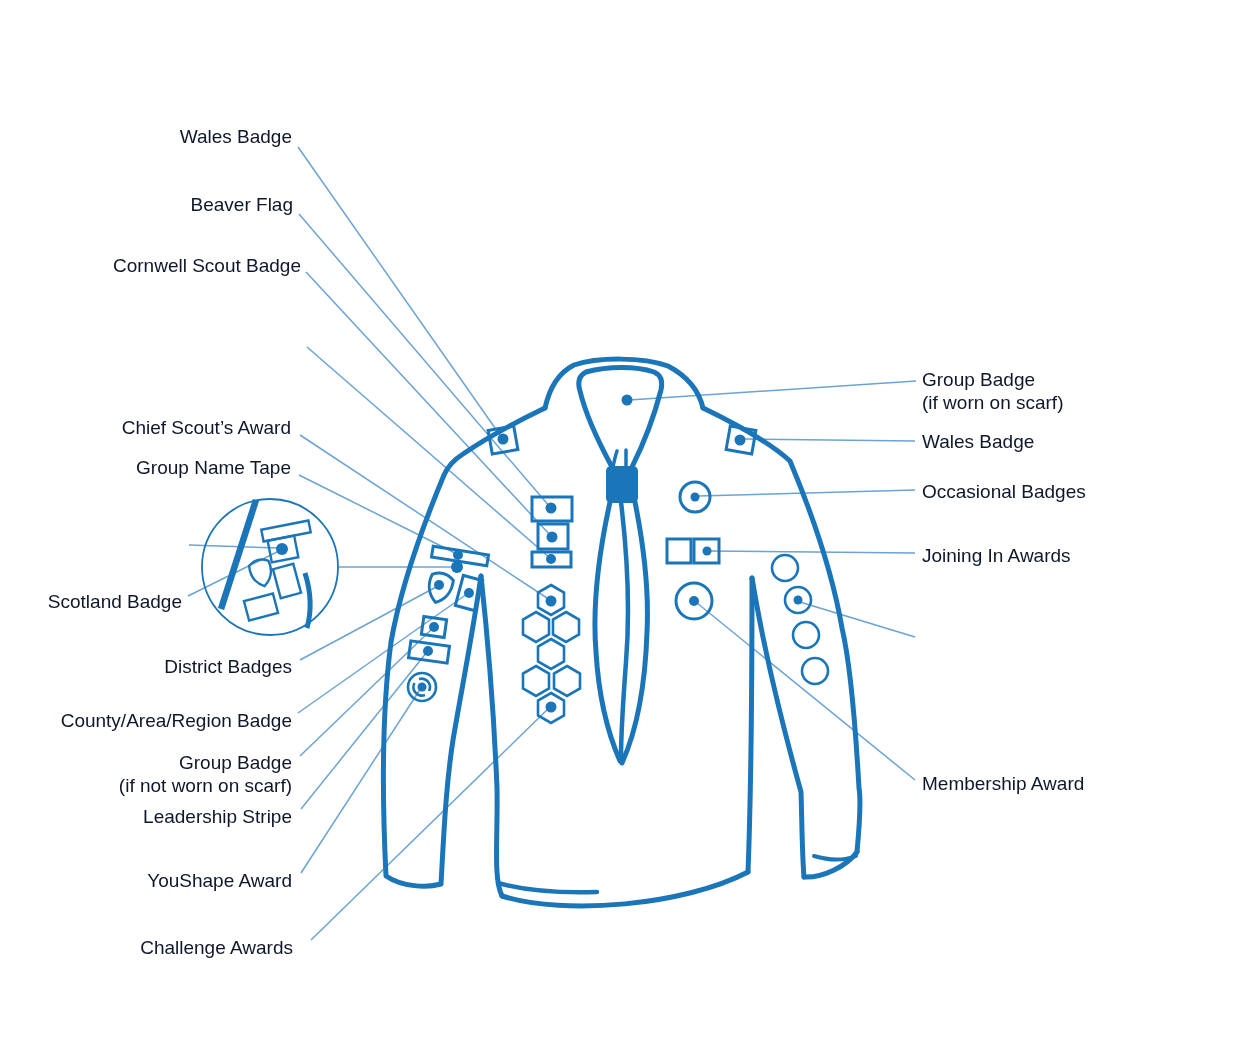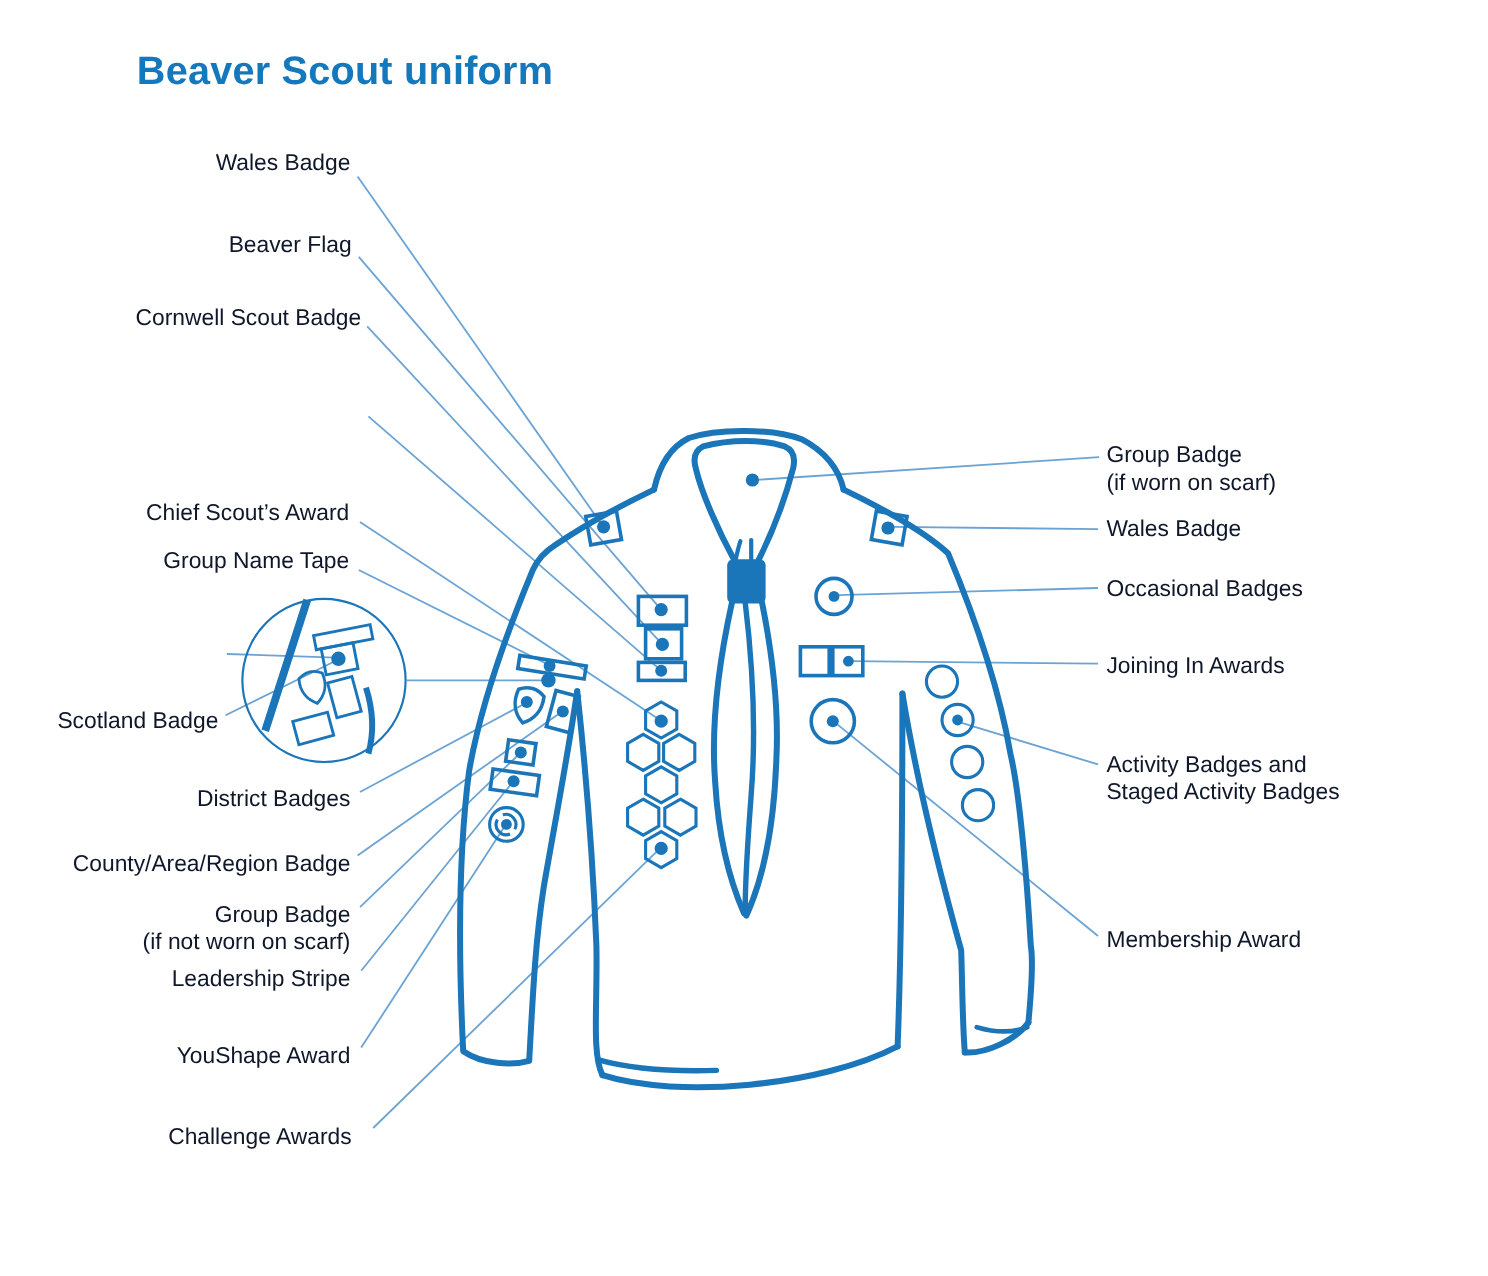--- a/index.html
+++ b/index.html
@@ -141,37 +141,34 @@
       <circle cx="428" cy="651" r="5"></circle>
       <circle cx="422" cy="687" r="4.5"></circle>
       <circle cx="695" cy="497" r="4.5"></circle>
       <circle cx="707" cy="551" r="4.5"></circle>
       <circle cx="694" cy="601" r="5"></circle>
       <circle cx="798" cy="600" r="4.5"></circle>
       <circle cx="282" cy="549" r="6"></circle>
     </g>
   </svg>
 
-  <div class="title" style="left:114px;top:40px;">Beaver Scout uniform</div>
 
   <div class="lbl r" style="right:948px;top:126px;">Wales Badge</div>
   <div class="lbl r" style="right:947px;top:194px;">Beaver Flag</div>
   <div class="lbl r" style="right:939px;top:255px;">Cornwell Scout Badge</div>
   <div class="lbl r" style="right:949px;top:417px;">Chief Scout’s Award</div>
   <div class="lbl r" style="right:949px;top:457px;">Group Name Tape</div>
   <div class="lbl r" style="right:1058px;top:591px;">Scotland Badge</div>
   <div class="lbl r" style="right:948px;top:656px;">District Badges</div>
   <div class="lbl r" style="right:948px;top:710px;">County/Area/Region Badge</div>
   <div class="lbl r" style="right:948px;top:752px;">Group Badge
 (if not worn on scarf)</div>
   <div class="lbl r" style="right:948px;top:806px;">Leadership Stripe</div>
   <div class="lbl r" style="right:948px;top:870px;">YouShape Award</div>
   <div class="lbl r" style="right:947px;top:937px;">Challenge Awards</div>
 
   <div class="lbl l" style="left:922px;top:369px;">Group Badge
 (if worn on scarf)</div>
   <div class="lbl l" style="left:922px;top:431px;">Wales Badge</div>
   <div class="lbl l" style="left:922px;top:481px;">Occasional Badges</div>
   <div class="lbl l" style="left:922px;top:545px;">Joining In Awards</div>
-  <div class="lbl l" style="left:922px;top:627px;">Activity Badges and
-Staged Activity Badges</div>
   <div class="lbl l" style="left:922px;top:773px;">Membership Award</div>
 </div>
 
 </body></html>

